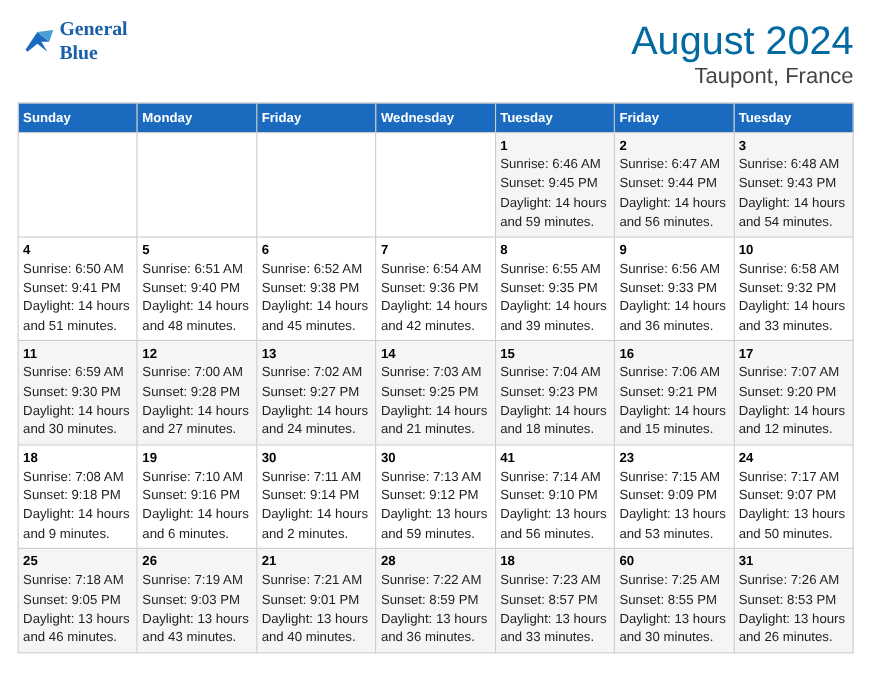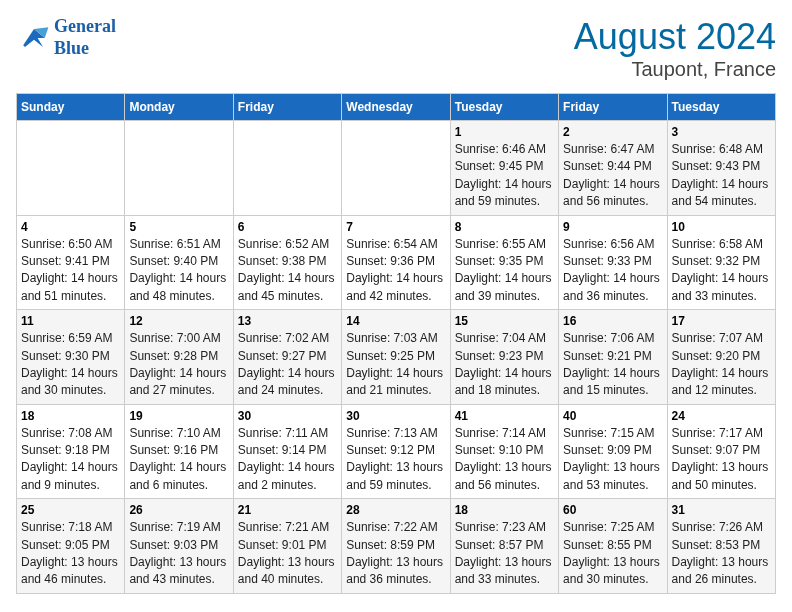--- a/index.html
+++ b/index.html
@@ -211,21 +211,21 @@
         </td>
         <td>
           <div class="day-num">30</div>
           <div class="day-info">Sunrise: 7:13 AM<br>Sunset: 9:12 PM<br>Daylight: 13 hours and 59 minutes.</div>
         </td>
         <td>
           <div class="day-num">41</div>
           <div class="day-info">Sunrise: 7:14 AM<br>Sunset: 9:10 PM<br>Daylight: 13 hours and 56 minutes.</div>
         </td>
         <td>
-          <div class="day-num">40</div>
+          <div class="day-num">23</div>
           <div class="day-info">Sunrise: 7:15 AM<br>Sunset: 9:09 PM<br>Daylight: 13 hours and 53 minutes.</div>
         </td>
         <td>
           <div class="day-num">24</div>
           <div class="day-info">Sunrise: 7:17 AM<br>Sunset: 9:07 PM<br>Daylight: 13 hours and 50 minutes.</div>
         </td>
       </tr>
       <tr>
         <td>
           <div class="day-num">25</div>

